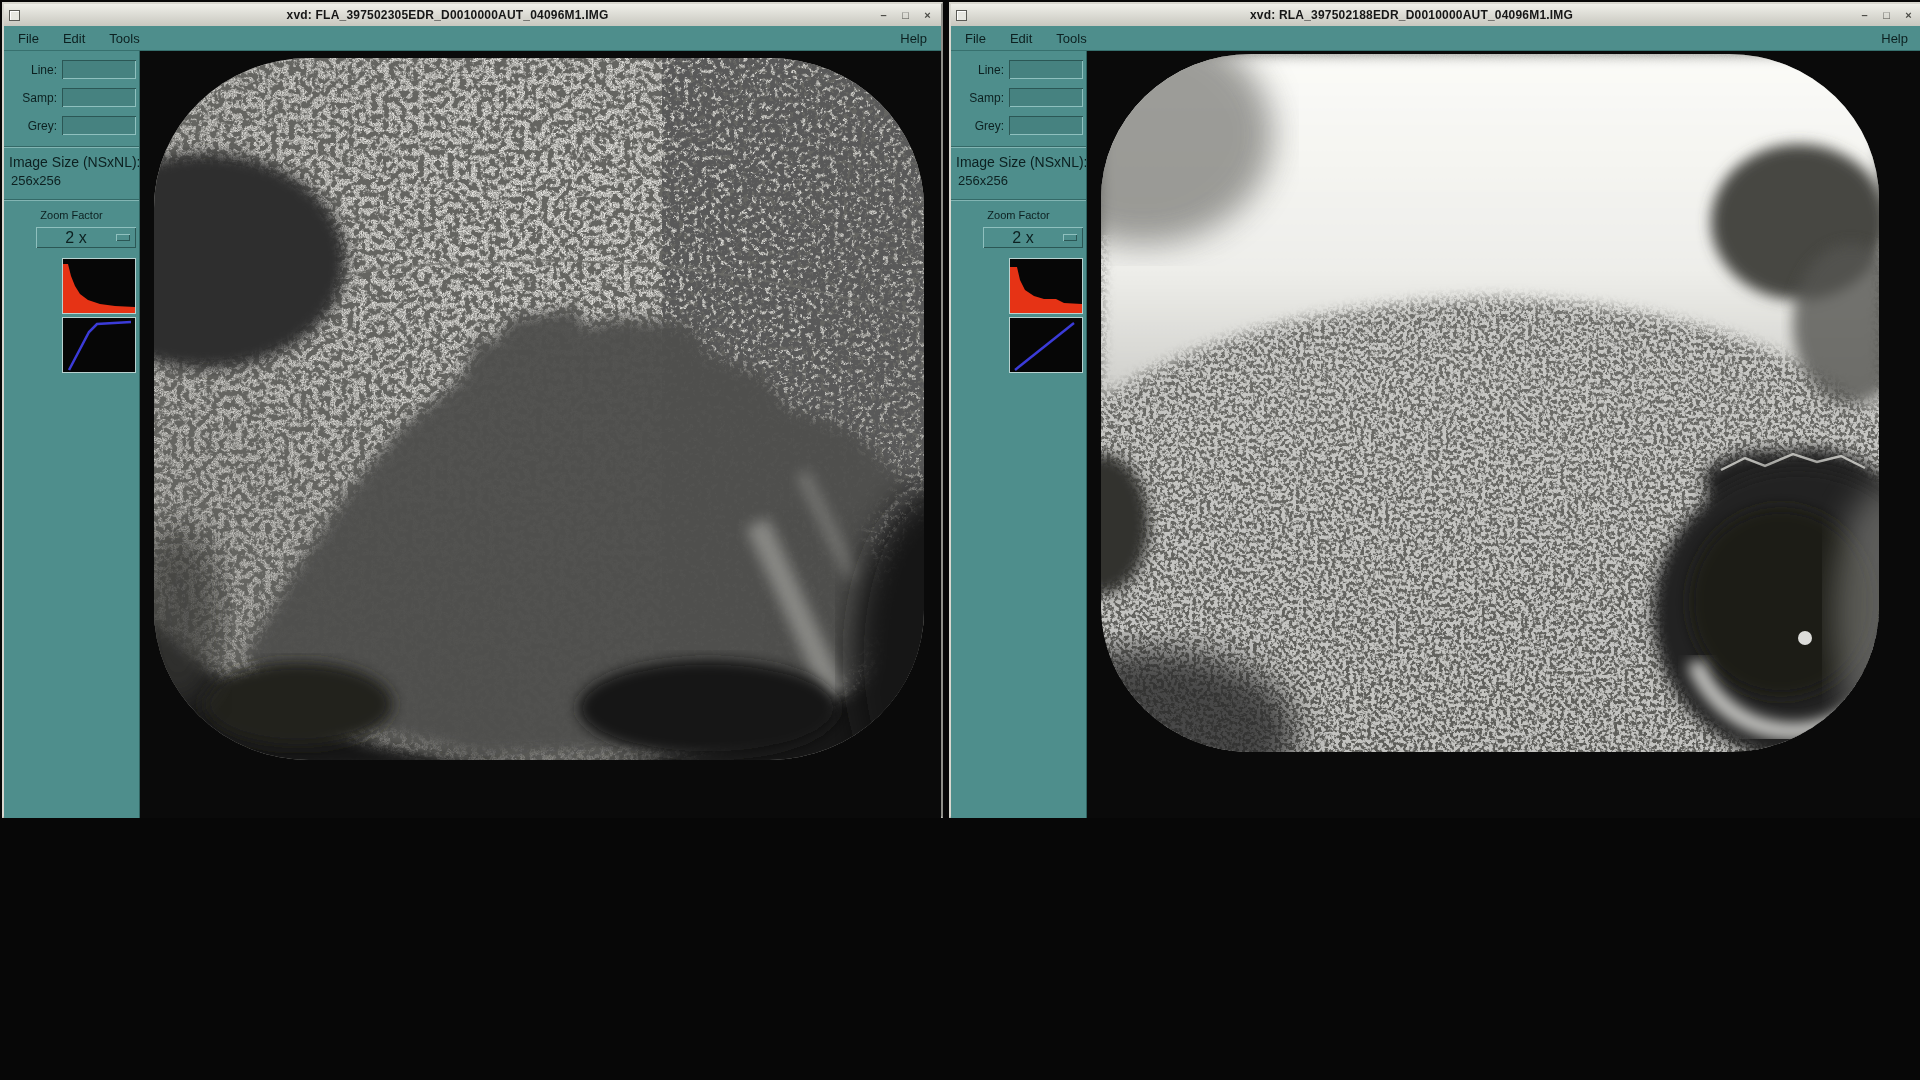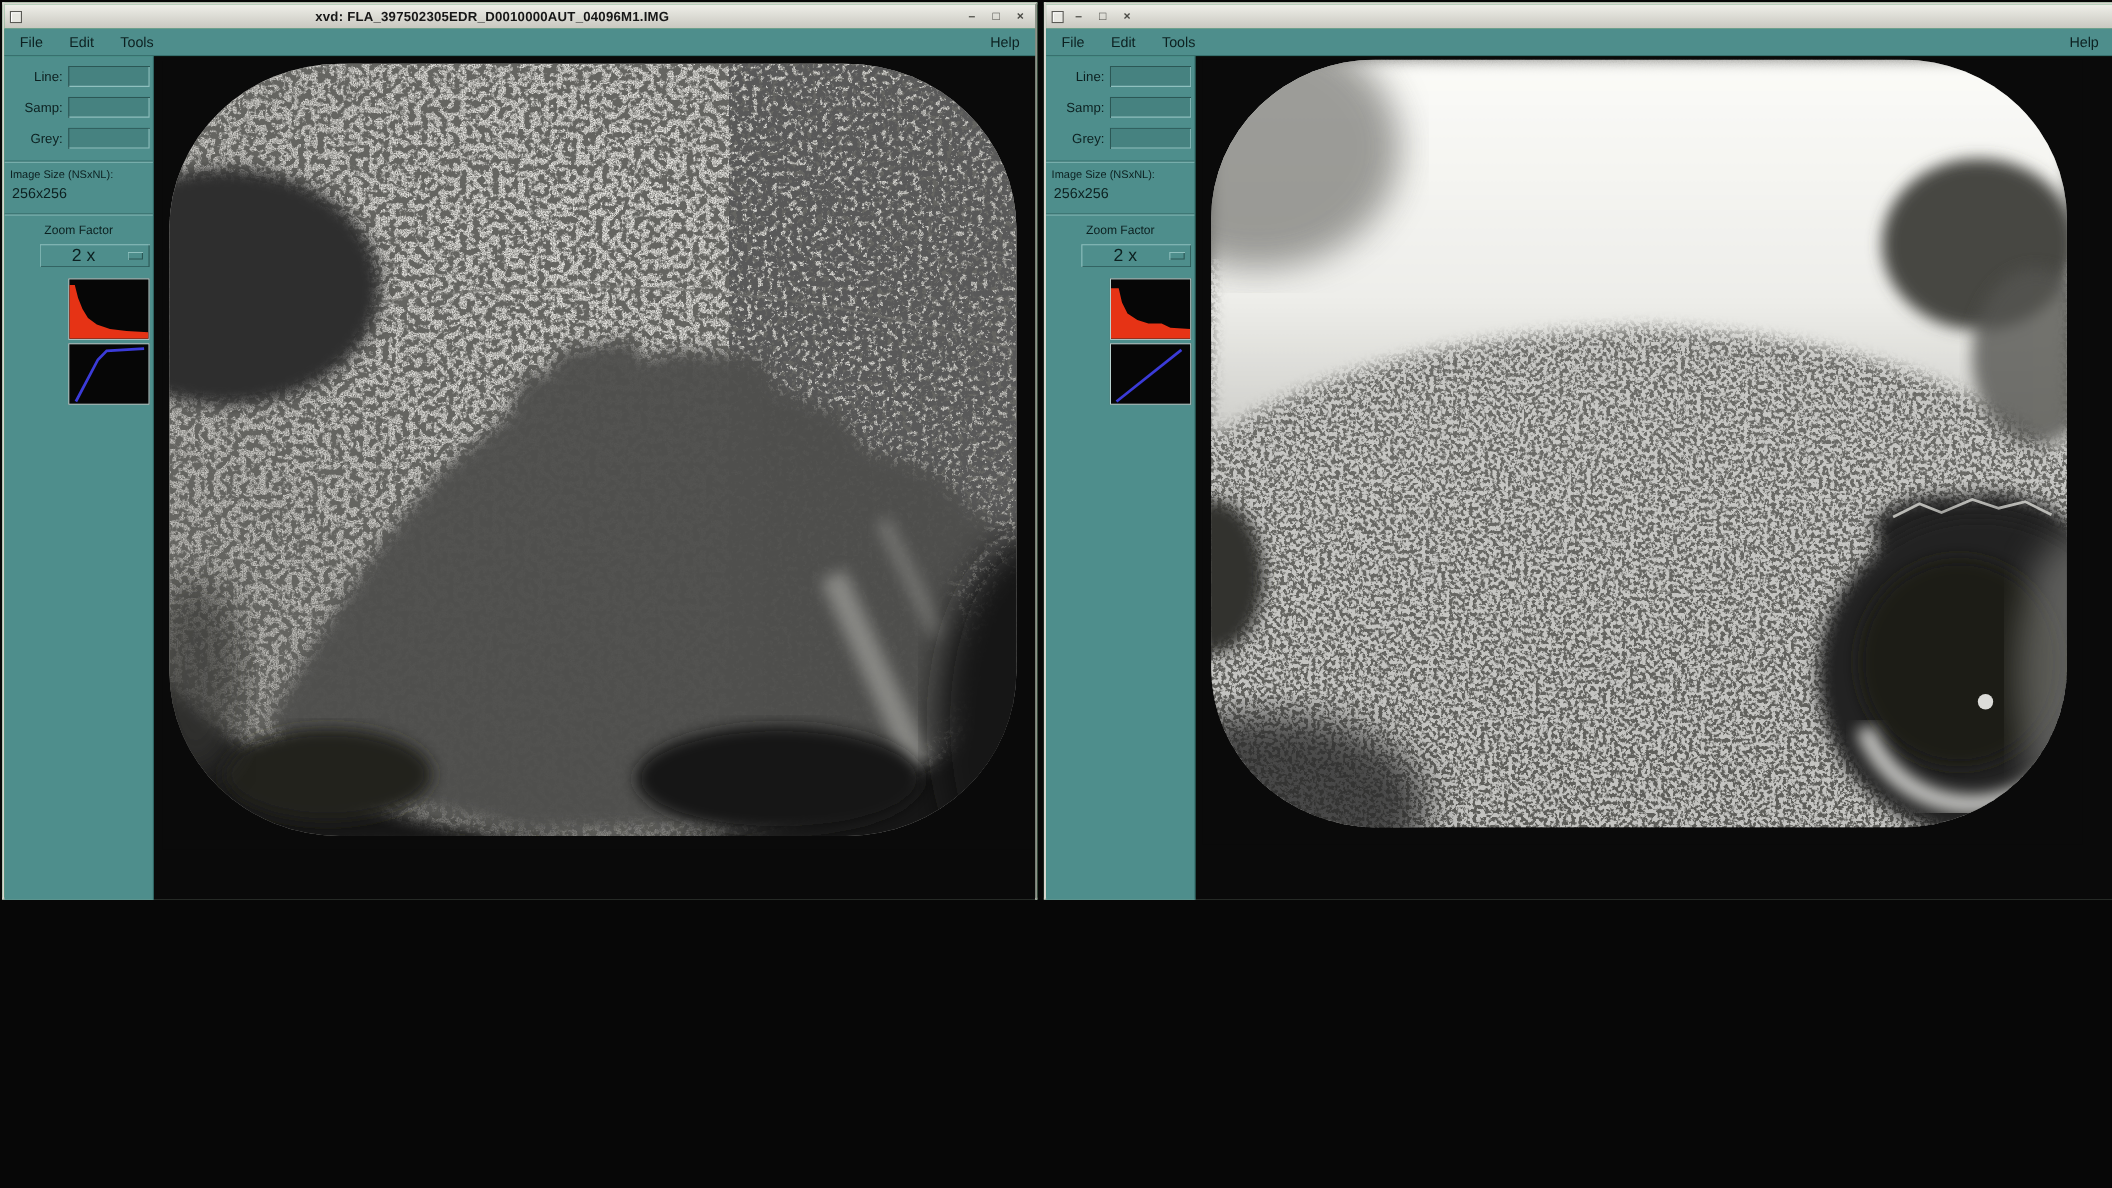--- a/index.html
+++ b/index.html
@@ -1,19 +1,19 @@
 <!DOCTYPE html>
 <html><head>
 <meta charset="utf-8">
 <style>
   * { margin:0; padding:0; box-sizing:border-box; }
   html,body { width:1920px; height:1080px; overflow:hidden; background:#070707;
               font-family:"Liberation Sans", sans-serif; }
 
-  .window { position:absolute; background:#15803d;
+  .window { position:absolute; background:#7dd3fc;
             border:2px solid; border-color:#d8d7cf #8f8f89 #bdbcb4 #d8d7cf; }
   #win-left  { left:2px;   top:2px; width:941px; height:816px; }
   #win-right { left:949px; top:2px; width:975px; height:816px; }
 
   .titlebar { height:22px; background:linear-gradient(#efefe9,#c8c7bf);
               display:flex; align-items:center; gap:5px; padding:0 5px; }
   .win-icon { width:11px; height:11px; border:1px solid #5a5a55; background:#e7e7e1;
               box-shadow:inset 1px 1px 0 #fff; flex:none; }
   .title { flex:1; text-align:center; font-size:12px; font-weight:bold; color:#161616;
            white-space:nowrap; overflow:hidden; letter-spacing:0.2px; }
@@ -31,21 +31,21 @@
   .panel { width:136px; flex:none; background:#4e8e8c; border-right:1px solid #2f6361;
            font-size:12px; color:#0c2020; overflow:hidden; }
   .field-row { display:flex; align-items:center; justify-content:flex-end;
                gap:5px; margin:9px 3px 0 0; }
   .field-row label { text-align:right; }
   .panel input { width:74px; height:19px; border:0; background:#468280; color:#d8efee;
                  font:12px "Liberation Sans", sans-serif; padding:0 3px;
                  box-shadow:inset 1px 1px 0 #2b5755, inset -1px -1px 0 #8fc0be; }
   .divider { height:2px; margin:11px 0 0 0;
              border-top:1px solid #346967; border-bottom:1px solid #82b5b3; }
-  .size-label { margin:6px 2px 0 5px; font-size:10px; white-space:nowrap; }
+  .size-label { margin:6px 2px 0 5px; font-size:14px; white-space:nowrap; }
   .size-value { margin:3px 0 0 7px; font-size:13px; }
   .zoom-label { margin-top:8px; text-align:center; font-size:11px; }
 
   .dropdown { margin:6px 0 0 32px; width:100px; height:21px; background:#4e8e8c;
               display:flex; align-items:center; cursor:default;
               box-shadow:inset 1px 1px 0 #8fc0be, inset -1px -1px 0 #2b5755; }
   .dropdown-value { flex:1; text-align:center; font-size:16px; }
   .option-glyph { width:14px; height:7px; margin-right:6px; background:#4e8e8c; flex:none;
                   box-shadow:inset 1px 1px 0 #8fc0be, inset -1px -1px 0 #2b5755; }
 
@@ -163,20 +163,21 @@
           <ellipse cx="30" cy="560" rx="45" ry="90" fill="#3a3a38" opacity="0.7" filter="url(#blurL)"></ellipse>
         </g>
       </svg>
     </div>
   </div>
 </div>
 
 <div class="window" id="win-right">
   <div class="titlebar">
     <span class="win-icon"></span>
+    <span class="title">xvd: RLA_397502188EDR_D0010000AUT_04096M1.IMG</span>
     <span class="win-btn">–</span>
     <span class="win-btn">□</span>
     <span class="win-btn">×</span>
   </div>
   <div class="menubar">
     <span class="menu-item">File</span>
     <span class="menu-item">Edit</span>
     <span class="menu-item">Tools</span>
     <span class="menu-spacer"></span>
     <span class="menu-item">Help</span>

